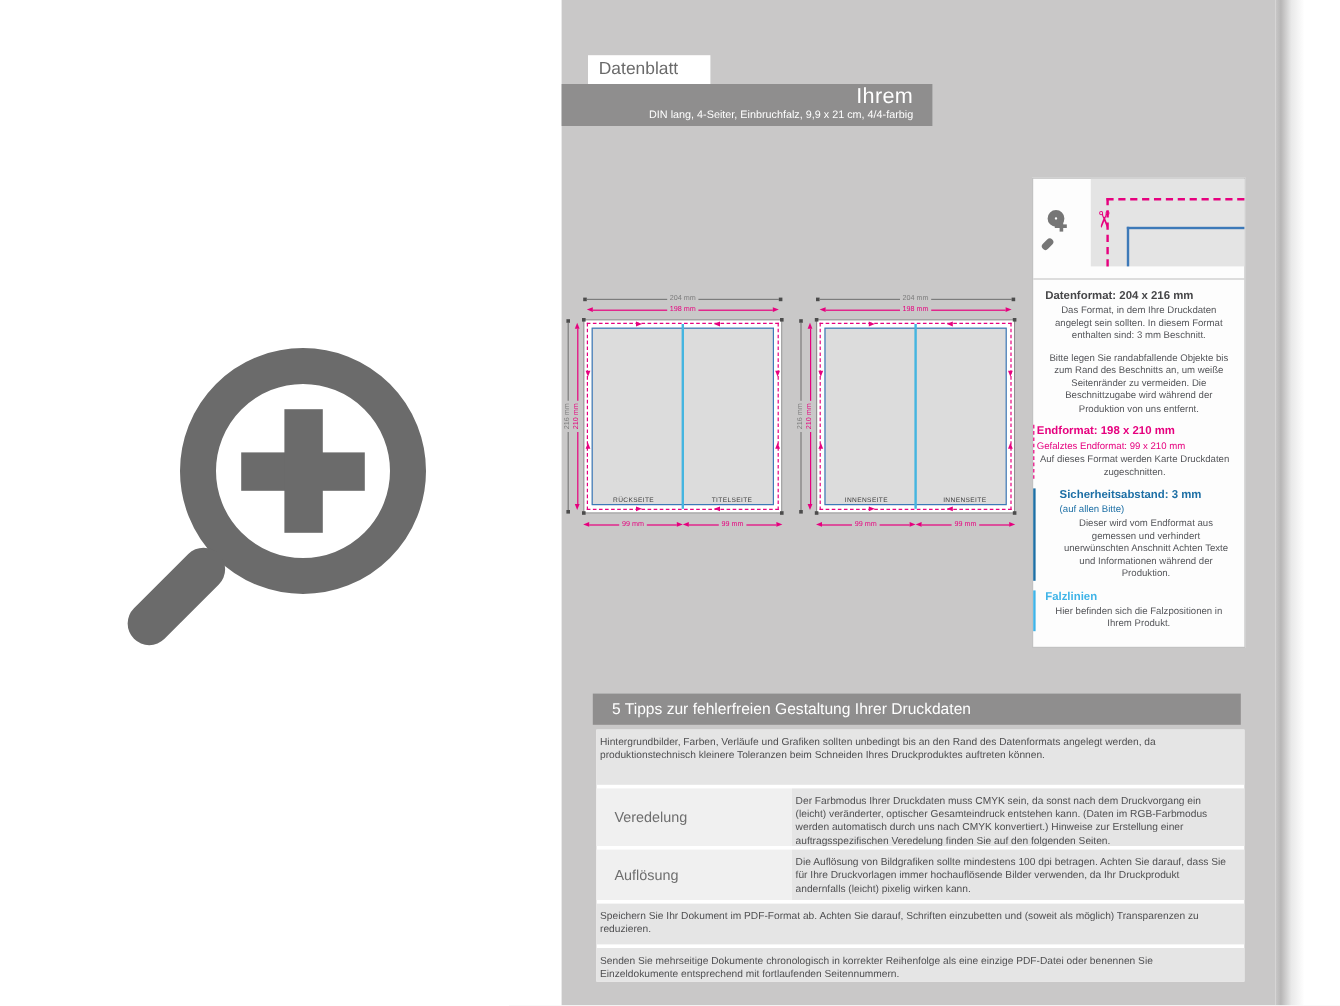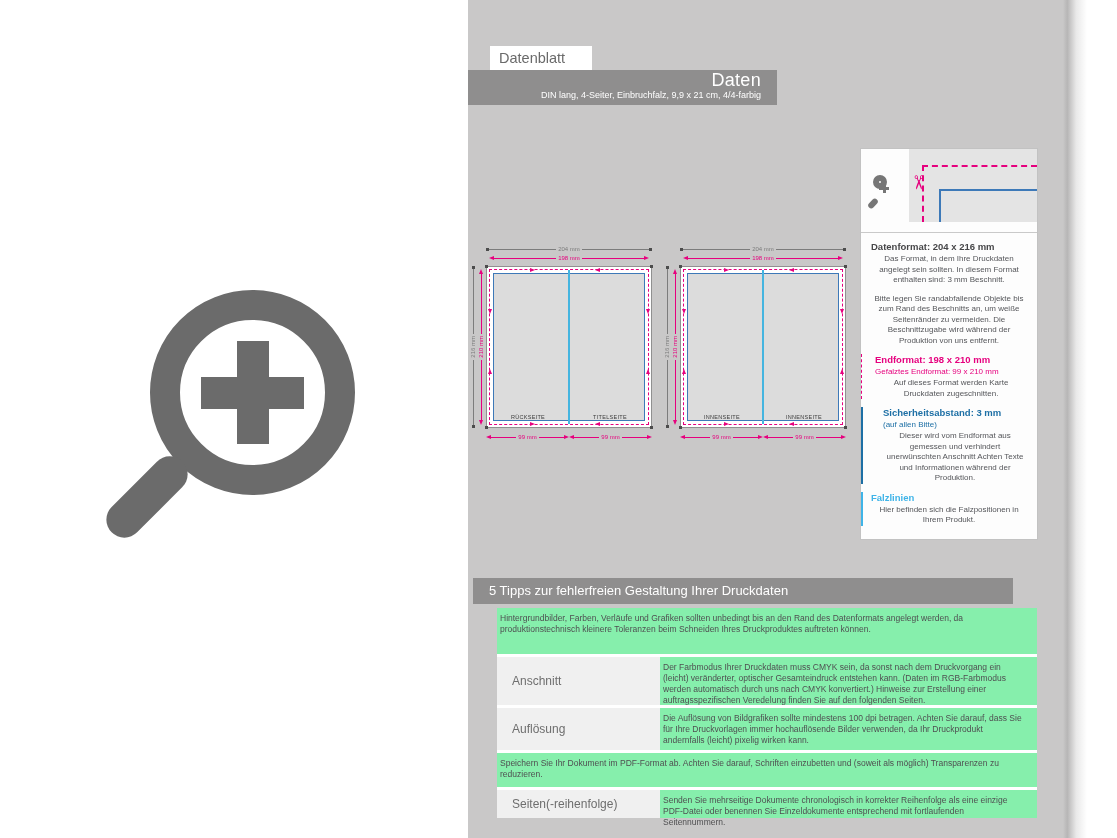--- a/index.html
+++ b/index.html
@@ -80,53 +80,53 @@
   .mag-s .handle{position:absolute;left:-1px;top:23px;width:6px;height:11px;background:#767676;
     border-radius:3px;transform:rotate(45deg);}
   .info-content{padding:8px 10px 0 10px;}
   .sec h4{font-size:9.5px;margin:0 0 2px 0;color:#464648;}
   .sec .sub{font-size:8px;margin:0 0 2px 0;}
   .sec p{font-size:8px;line-height:10.5px;color:var(--ink);margin:0 0 8px 0;text-align:center;}
   .t-mag{color:var(--mag) !important;}
   .t-blue{color:#1d6fa5 !important;}
   .t-cyan{color:#3fb4e8 !important;}
   .sec{margin-bottom:4px;}
-  .marker-mag{border-left:1px dashed var(--mag);margin-left:-10px;padding-left:13px;}
+  .marker-mag{border-left:1px dashed var(--mag);margin-left:-10px;padding-left:2px;}
   .marker-blue{border-left:2px solid #1d6fa5;margin-left:-10px;padding-left:20px;}
   .marker-cyan{border-left:2px solid #3fb4e8;margin-left:-10px;padding-left:8px;}
 
   
-  .tips-header{position:absolute;left:473px;top:578px;width:540px;height:26px;background:var(--bar);
+  .tips-header{position:absolute;left:494px;top:578px;width:540px;height:26px;background:var(--bar);
     color:#fff;font-size:13px;line-height:26px;padding-left:16px;}
   .tips{position:absolute;left:497px;top:608px;width:540px;background:#fff;}
   .tip-row{display:flex;margin-bottom:3px;}
   .tip-row:last-child{margin-bottom:0;}
   .tip-label{flex:0 0 163px;background:#f0f0f0;color:#6e6e6e;font-size:12px;
     display:flex;align-items:center;padding-left:15px;}
-  .tip-body{flex:1;background:#86efac;font-size:8.5px;line-height:11px;color:#4f4f51;
+  .tip-body{flex:1;background:#e5e5e5;font-size:8.5px;line-height:11px;color:#4f4f51;
     padding:5px 12px 0 3px;}
 </style>
 </head>
 <body>
 
 <div id="page">
 
   <div class="panel"></div>
   <div class="panel-fade"></div>
 
   <div class="mag-big">
     <div class="ring"></div>
     <div class="ph"></div>
     <div class="pv"></div>
     <div class="handle"></div>
   </div>
 
   <div class="tab">Datenblatt</div>
   <div class="titlebar">
-    <div class="t">Daten</div>
+    <div class="t">Ihrem</div>
     <div class="s">DIN lang, 4-Seiter, Einbruchfalz, 9,9 x 21 cm, 4/4-farbig</div>
   </div>
 
   <div class="drawing" style="left:470px;top:246px;">
     <div class="dim h gray" style="left:16px;top:0;width:166px;">
       <span class="sq"></span>
         <span class="ln"></span>
       <span class="lbl">204 mm</span>
       <span class="ln"></span>
         <span class="sq"></span>
@@ -289,29 +289,28 @@
       </div>
     </div>
   </div>
 
   <div class="tips-header">5 Tipps zur fehlerfreien Gestaltung Ihrer Druckdaten</div>
   <div class="tips">
     <div class="tip-row" style="height:46px;">
       <div class="tip-body">Hintergrundbilder, Farben, Verläufe und Grafiken sollten unbedingt bis an den Rand des Datenformats angelegt werden, da produktionstechnisch kleinere Toleranzen beim Schneiden Ihres Druckproduktes auftreten können.</div>
     </div>
     <div class="tip-row" style="height:48px;">
-      <div class="tip-label">Anschnitt</div>
+      <div class="tip-label">Veredelung</div>
       <div class="tip-body">Der Farbmodus Ihrer Druckdaten muss CMYK sein, da sonst nach dem Druckvorgang ein (leicht) veränderter, optischer Gesamteindruck entstehen kann. (Daten im RGB-Farbmodus werden automatisch durch uns nach CMYK konvertiert.) Hinweise zur Erstellung einer auftragsspezifischen Veredelung finden Sie auf den folgenden Seiten.</div>
     </div>
     <div class="tip-row" style="height:42px;">
       <div class="tip-label">Auflösung</div>
       <div class="tip-body">Die Auflösung von Bildgrafiken sollte mindestens 100 dpi betragen. Achten Sie darauf, dass Sie für Ihre Druckvorlagen immer hochauflösende Bilder verwenden, da Ihr Druckprodukt andernfalls (leicht) pixelig wirken kann.</div>
     </div>
     <div class="tip-row" style="height:34px;">
       <div class="tip-body">Speichern Sie Ihr Dokument im PDF-Format ab. Achten Sie darauf, Schriften einzubetten und (soweit als möglich) Transparenzen zu reduzieren.</div>
     </div>
     <div class="tip-row" style="height:28px;">
-      <div class="tip-label">Seiten(-reihenfolge)</div>
       <div class="tip-body">Senden Sie mehrseitige Dokumente chronologisch in korrekter Reihenfolge als eine einzige PDF-Datei oder benennen Sie Einzeldokumente entsprechend mit fortlaufenden Seitennummern.</div>
     </div>
   </div>
 
 </div>
 
 </body></html>

